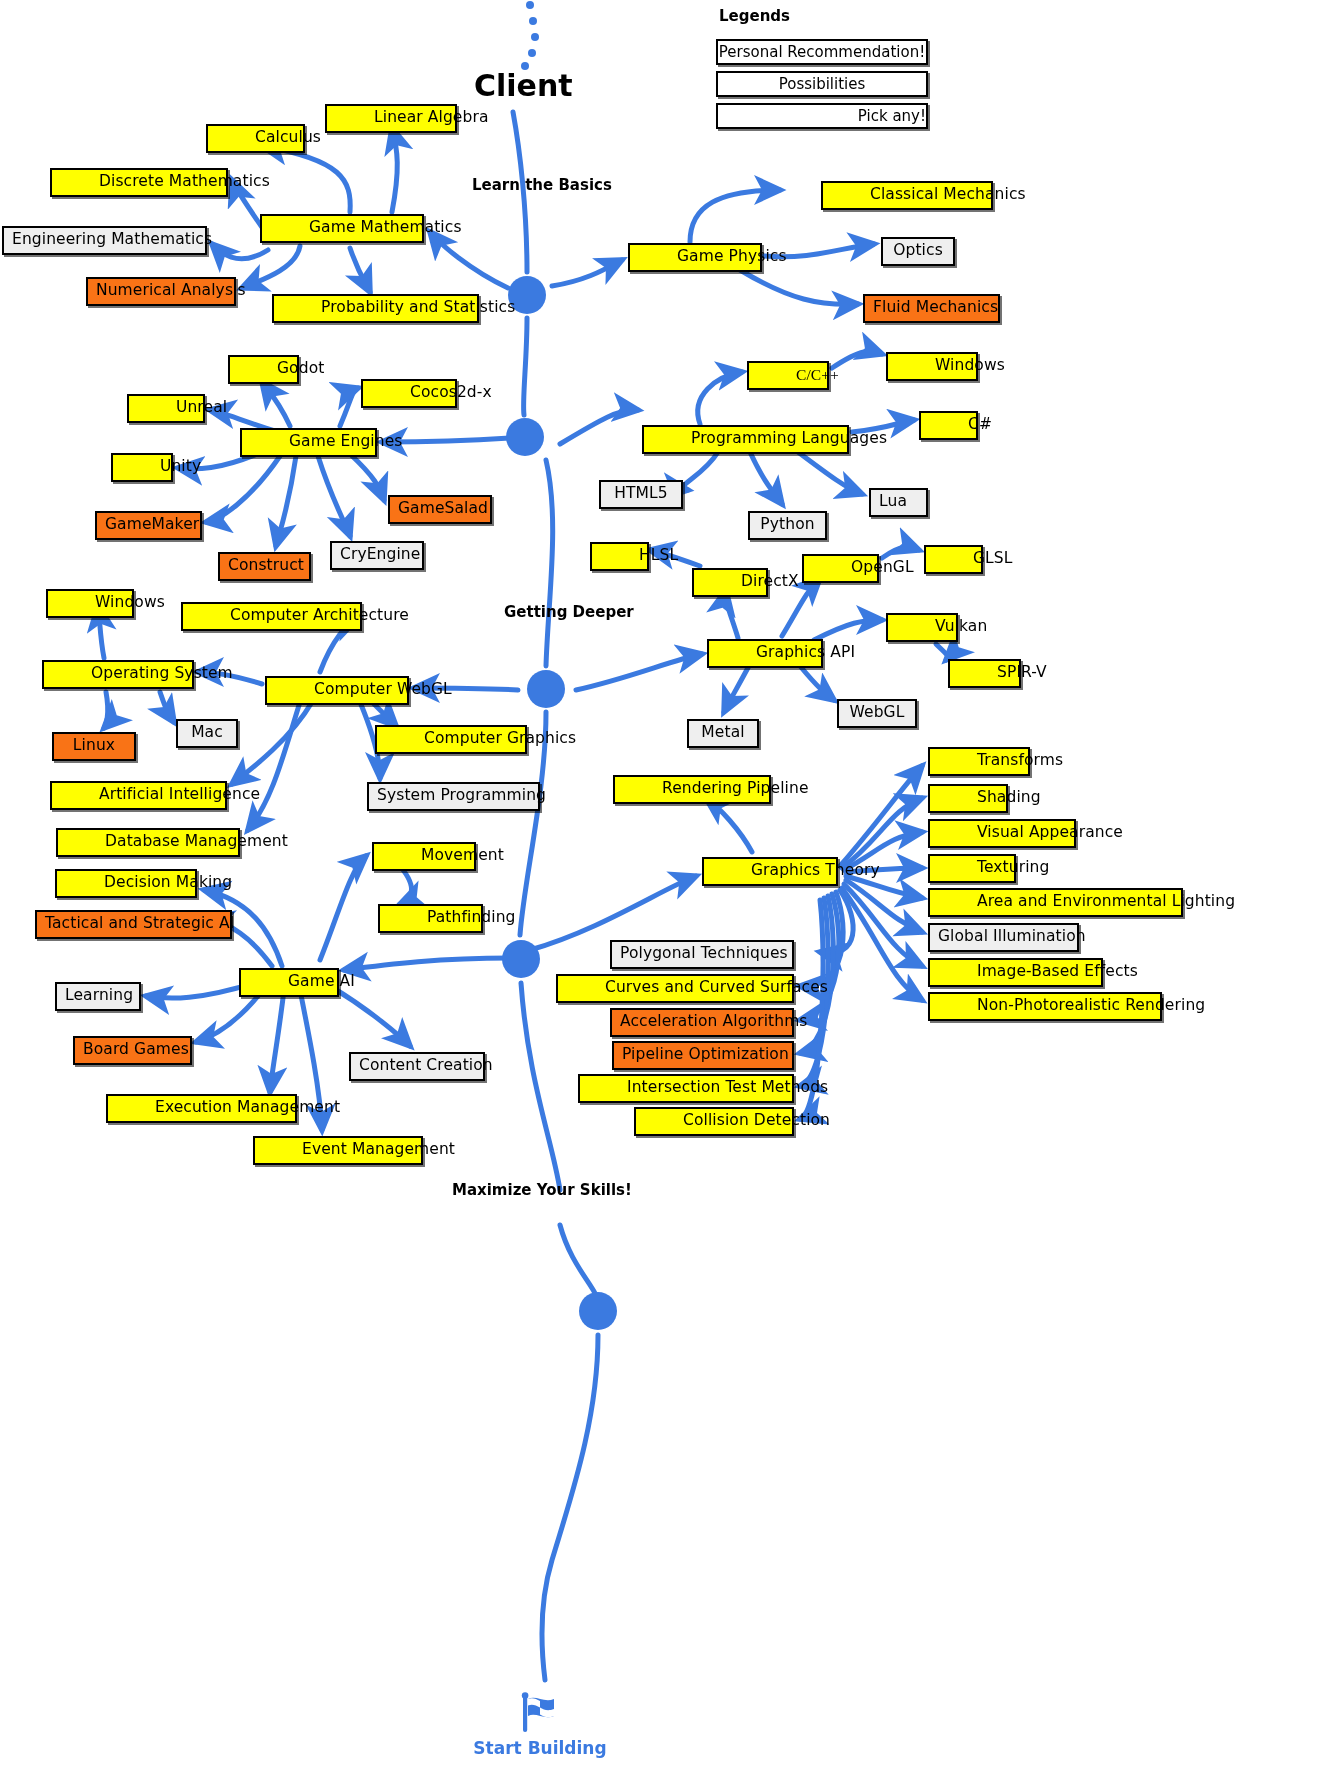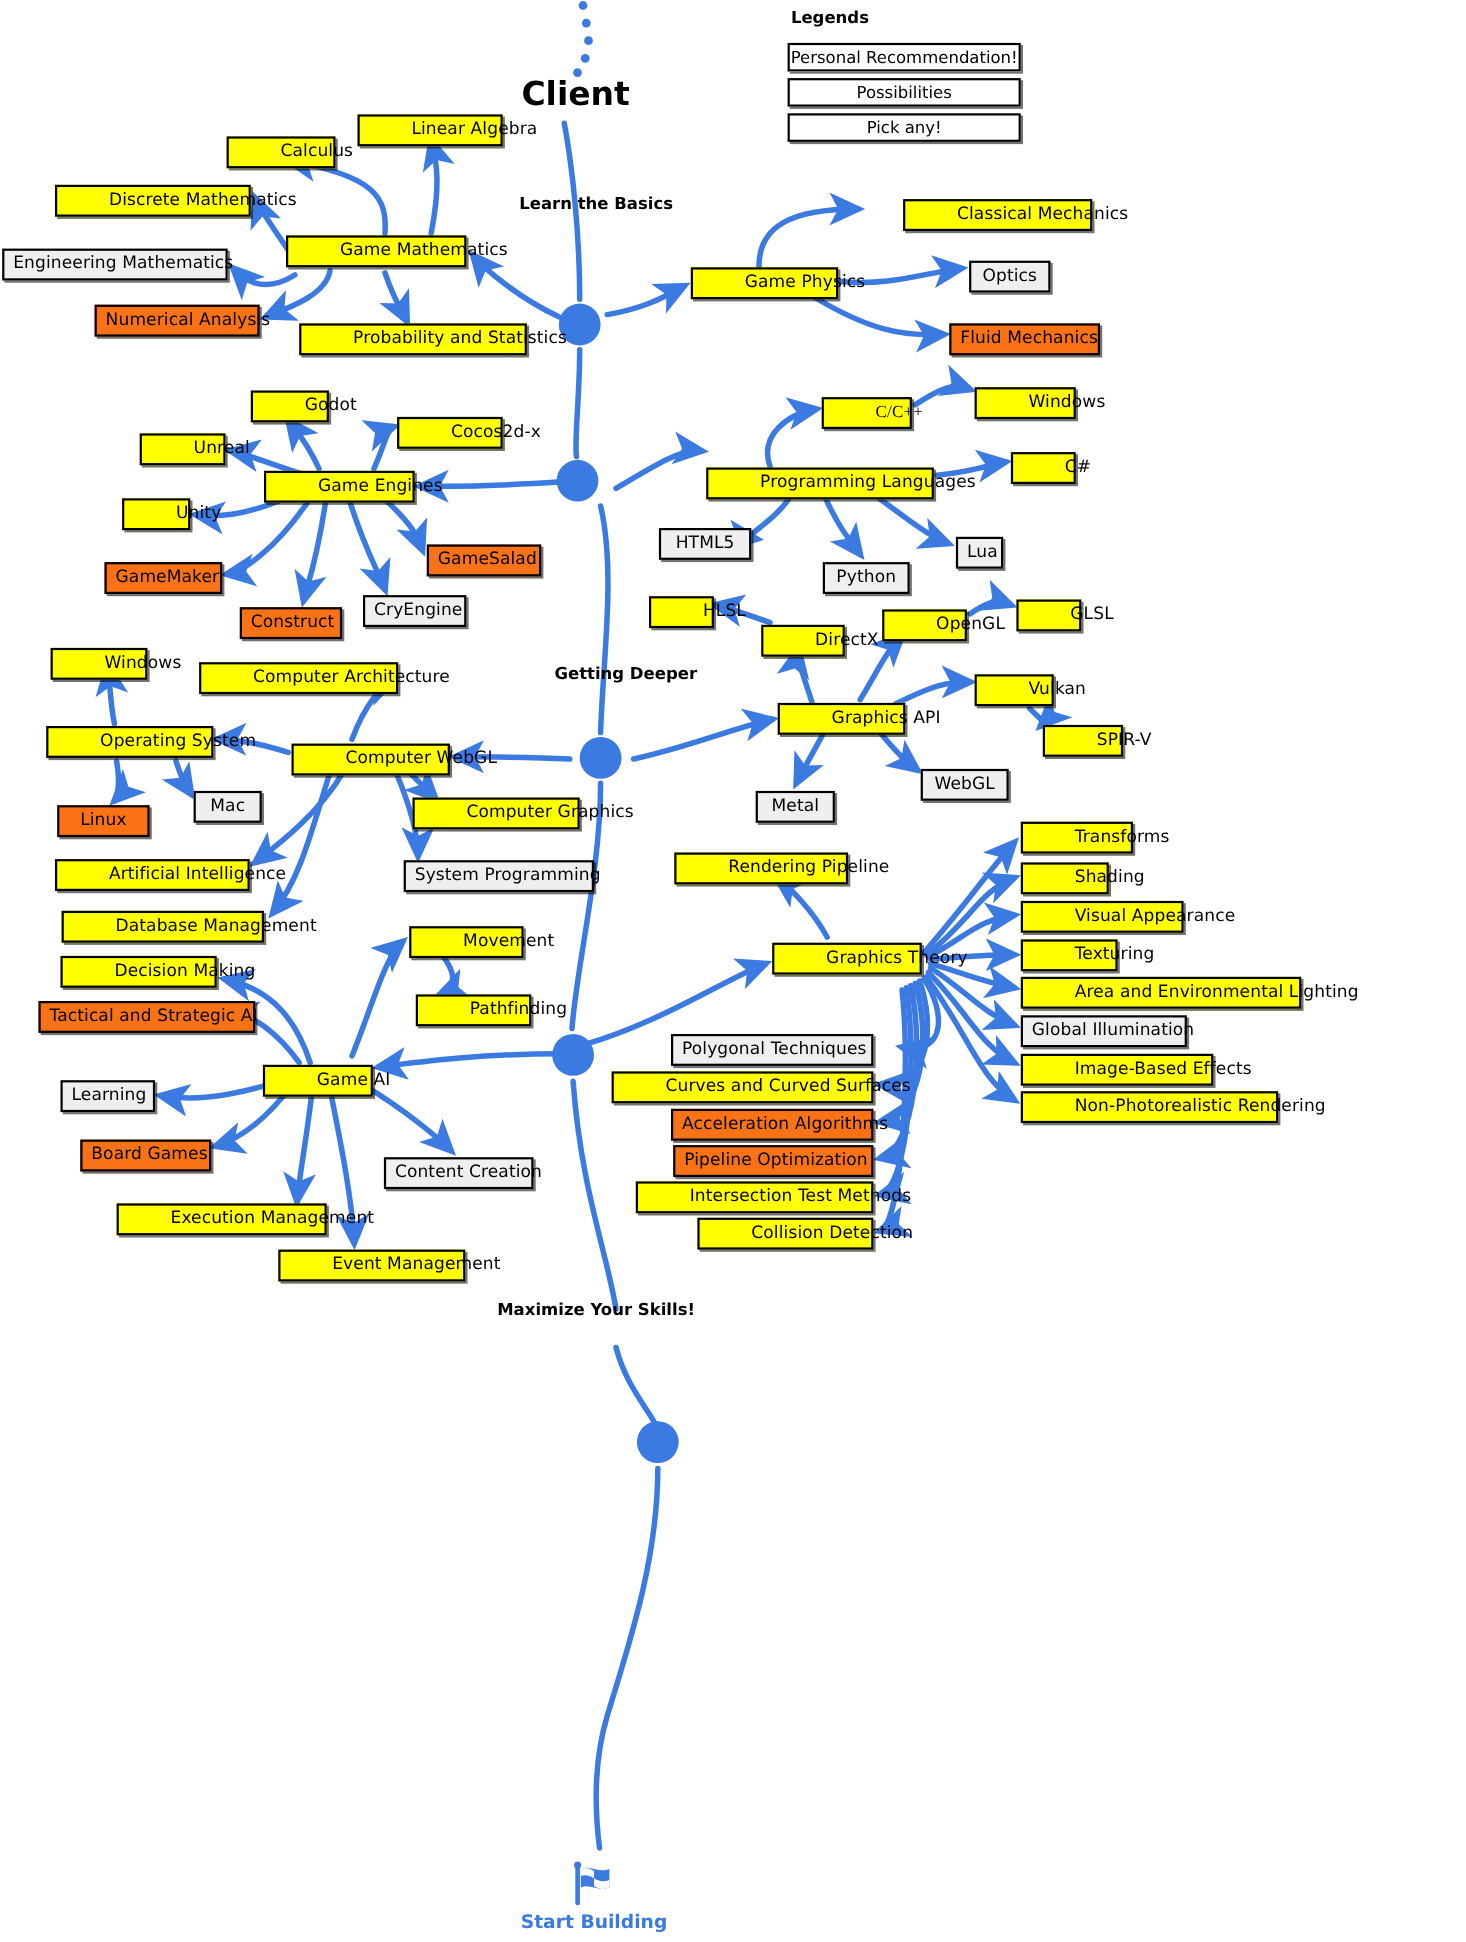--- a/index.html
+++ b/index.html
@@ -186,21 +186,21 @@
       <circle cx="521" cy="959" r="19"></circle>
       <circle cx="598" cy="1311" r="19"></circle>
     </g>
   </svg>
 
   <div class="title" style="left:474px;top:68px;">Client</div>
 
   <div class="legend-title" style="left:719px;top:7px;">Legends</div>
   <div class="legend-box rec" style="left:716px;top:39px;">Personal Recommendation!</div>
   <div class="legend-box pos" style="left:716px;top:71px;">Possibilities</div>
-  <div class="legend-box any" style="left:716px;top:103px;">Pick any!</div>
+  <div class="legend-box any" style="left:716px;top:103px;text-align:right;">Pick any!</div>
 
   <div class="label" style="left:472px;top:176px;">Learn the Basics</div>
   <div class="label" style="left:504px;top:603px;">Getting Deeper</div>
   <div class="label" style="left:452px;top:1181px;">Maximize Your Skills!</div>
 
   <div id="nodes-layer">
       <div class="node rec" style="left: 206px; top: 124px; width: 99px; text-align: center;">Calculus</div>
       <div class="node rec" style="left: 325px; top: 104px; width: 132px; text-align: center;">Linear Algebra</div>
       <div class="node rec" style="left: 50px; top: 168px; width: 178px; text-align: center;">Discrete Mathematics</div>
       <div class="node pos" style="left: 2px; top: 226px; width: 205px; text-align: center;">Engineering Mathematics</div>
@@ -218,21 +218,21 @@
       <div class="node rec" style="left: 111px; top: 453px; width: 62px; text-align: center;">Unity</div>
       <div class="node any" style="left: 388px; top: 495px; width: 104px; text-align: center;">GameSalad</div>
       <div class="node any" style="left: 95px; top: 511px; width: 107px; text-align: center;">GameMaker</div>
       <div class="node pos" style="left: 330px; top: 541px; width: 94px; text-align: center;">CryEngine</div>
       <div class="node any" style="left: 218px; top: 552px; width: 93px; text-align: center;">Construct</div>
       <div class="node rec" style="left: 747px; top: 361px; width: 82px; text-align: center; font-family: Liberation Serif, serif;">C/C++</div>
       <div class="node rec" style="left: 886px; top: 352px; width: 92px; text-align: center;">Windows</div>
       <div class="node rec" style="left: 642px; top: 425px; width: 207px; text-align: center;">Programming Languages</div>
       <div class="node rec" style="left: 919px; top: 411px; width: 52px; text-align: center;">C#</div>
       <div class="node pos" style="left: 599px; top: 480px; width: 84px; text-align: center;">HTML5</div>
-      <div class="node pos" style="left: 869px; top: 488px; width: 43px; text-align: left;">Lua</div>
+      <div class="node pos" style="left: 869px; top: 488px; width: 59px; text-align: left;">Lua</div>
       <div class="node pos" style="left: 748px; top: 511px; width: 79px; text-align: center;">Python</div>
       <div class="node rec" style="left: 590px; top: 542px; width: 56px; text-align: center;">HLSL</div>
       <div class="node rec" style="left: 692px; top: 568px; width: 76px; text-align: center;">DirectX</div>
       <div class="node rec" style="left: 802px; top: 554px; width: 77px; text-align: center;">OpenGL</div>
       <div class="node rec" style="left: 924px; top: 545px; width: 59px; text-align: center;">GLSL</div>
       <div class="node rec" style="left: 886px; top: 613px; width: 72px; text-align: center;">Vulkan</div>
       <div class="node rec" style="left: 948px; top: 659px; width: 73px; text-align: center;">SPIR-V</div>
       <div class="node rec" style="left: 707px; top: 639px; width: 116px; text-align: center;">Graphics API</div>
       <div class="node pos" style="left: 837px; top: 699px; width: 80px; text-align: center;">WebGL</div>
       <div class="node pos" style="left: 687px; top: 719px; width: 72px; text-align: center;">Metal</div>

